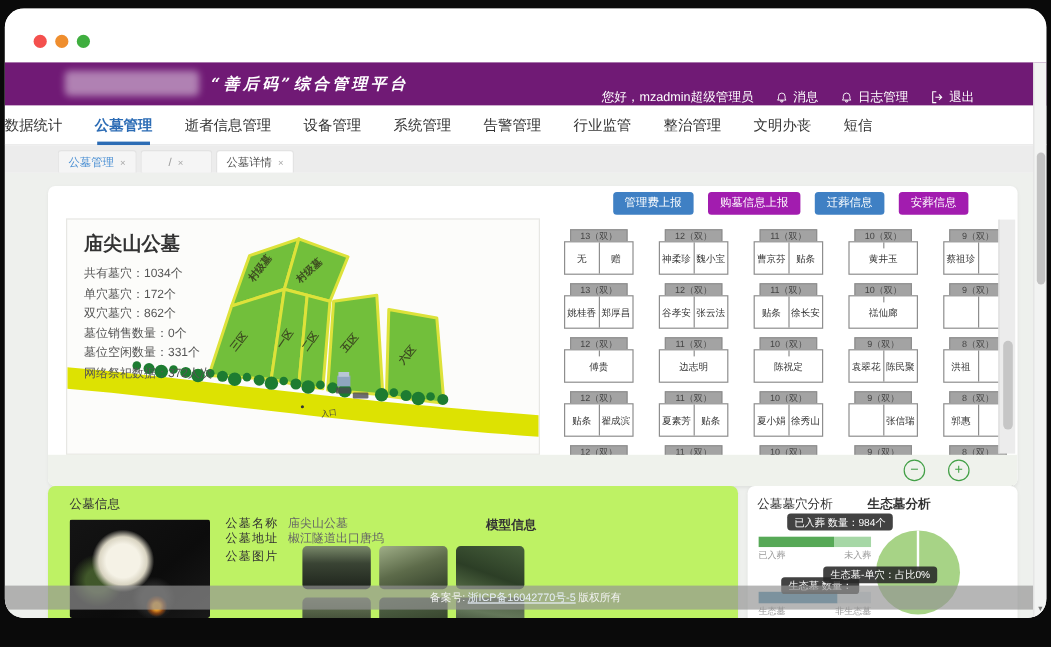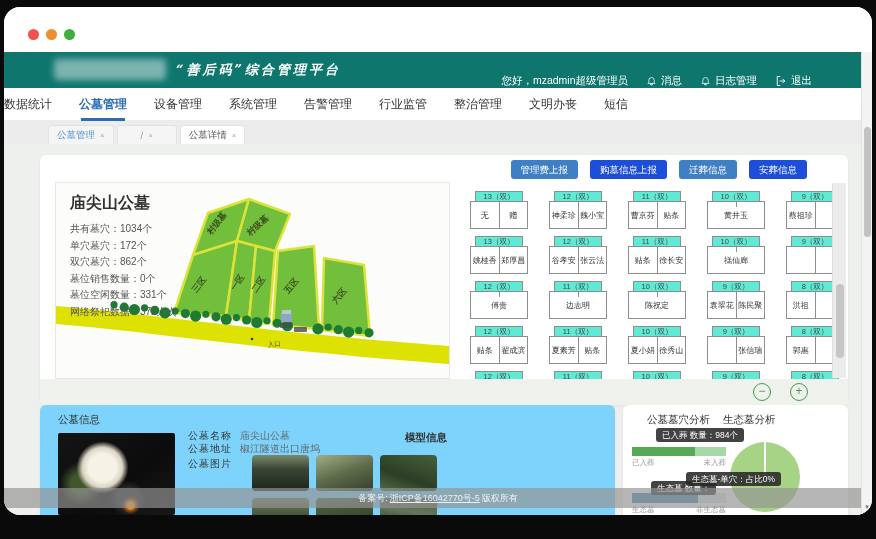--- a/index.html
+++ b/index.html
@@ -8,21 +8,21 @@
   .window { position:absolute; left:4px; top:7px; width:868px; height:508px; background:#fff; border-radius:16px; overflow:hidden; }
 
   
   .titlebar { position:absolute; left:0; top:0; width:100%; height:45px; background:#fff; }
   .dot { position:absolute; top:22px; width:11px; height:11px; border-radius:50%; }
   .dot.r { left:24px; background:#f4504e; }
   .dot.y { left:42px; background:#ef8e2e; }
   .dot.g { left:60px; background:#3fae3f; }
 
   
-  .appbar { position:absolute; left:0; top:45px; width:100%; height:36px; background:#0f766e; color:#fff; }
+  .appbar { position:absolute; left:0; top:45px; width:100%; height:36px; background:#701a75; color:#fff; }
   .logo-blur { position:absolute; left:50px; top:7px; width:112px; height:21px; border-radius:4px; background:rgba(255,255,255,0.45); filter:blur(3px); }
   .app-title { position:absolute; left:172px; top:9px; font-family:"DejaVu Serif",serif; font-style:italic; font-weight:bold; font-size:13px; letter-spacing:3px; color:#fff; }
   .appbar-right { position:absolute; right:60px; top:0; height:36px; display:flex; align-items:flex-end; gap:18px; font-size:10.5px; }
   .hdr-item { display:flex; align-items:center; gap:4px; cursor:pointer; white-space:nowrap; }
   .hdr-item svg { display:block; }
 
   
   .nav { position:absolute; left:0; top:81px; width:100%; height:33px; background:#fff; border-bottom:1px solid #ececec; display:flex; align-items:center; gap:27px; }
   .nav-item { font-size:12px; color:#333; position:relative; height:33px; line-height:33px; cursor:pointer; white-space:nowrap; }
   .nav-item.active { color:#2c6cb5; font-weight:bold; }
@@ -37,51 +37,51 @@
   .tab.active { background:#fff; color:#555; }
 
   
   .content { position:absolute; left:0; top:137px; width:100%; height:371px; background:#eef0ed; }
 
   
   .main-card { position:absolute; left:36px; top:11px; width:808px; height:250px; background:#fff; border-radius:6px; box-shadow:0 1px 3px rgba(0,0,0,0.06); overflow:hidden; }
   .btn-row { position:absolute; top:5px; right:41px; display:flex; gap:12px; z-index:4; }
   .btn { height:19px; padding:0 10px; border:none; border-radius:3px; color:#fff; font-size:9.5px; line-height:19px; cursor:pointer; white-space:nowrap; font-family:inherit; }
   .btn.blue { background:#3f80c4; }
-  .btn.orange { background:#1d4ed8; }
+  .btn.orange { background:#a21caf; }
 
   
   .map-panel { position:absolute; left:15px; top:27px; width:395px; height:197px; background:#fcfcfa; border:1px solid #e7e7e3; overflow:hidden; }
   .map-svg { position:absolute; left:0; top:0; z-index:0; }
   .cem-title { position:absolute; left:14px; top:10px; font-size:16px; font-weight:bold; color:#333; z-index:2; }
   .stats { position:absolute; left:14px; top:38px; z-index:2; }
   .stat-row { font-size:10px; color:#555; height:16.5px; line-height:16.5px; white-space:nowrap; }
   .stat-row b { font-weight:normal; color:#555; }
 
   
   .grid-area { position:absolute; left:430px; top:36px; display:grid; grid-template-columns:repeat(5,58px); column-gap:21px; grid-auto-rows:39px; row-gap:6px; z-index:1; }
   .tomb-block { width:58px; }
-  .tomb-head { width:48px; height:11px; margin:0 auto; border:1px solid #8e8e8e; font-size:7.5px; line-height:9px; text-align:center; color:#444; background:#5eead4; }
+  .tomb-head { width:48px; height:11px; margin:0 auto; border:1px solid #8e8e8e; font-size:7.5px; line-height:9px; text-align:center; color:#444; background:#a3a3a3; }
   .tomb-body { position:relative; width:58px; height:28px; margin-top:-1px; border:1px solid #8e8e8e; display:flex; background:#fff; }
   .tomb-cell { flex:1; display:flex; align-items:center; justify-content:center; font-size:8px; color:#333; overflow:hidden; white-space:nowrap; }
   .tomb-cell.first { border-right:1px solid #8e8e8e; }
   .tomb-body.single::before { content:''; position:absolute; left:50%; top:0; width:1px; height:5px; background:#8e8e8e; }
 
   
   .inner-scrollbar { position:absolute; right:2px; top:28px; bottom:27px; width:14px; background:#ececec; border-left:1px solid #ddd; z-index:3; }
   .inner-thumb { position:absolute; left:3px; width:8px; top:52%; height:38%; background:#c6c6c6; border-radius:4px; }
 
   
   .zoom-strip { position:absolute; left:0; bottom:0; width:100%; height:26px; background:#eff2ec; z-index:5; }
   .zoom-btn { position:absolute; top:4px; width:18px; height:18px; border:1.5px solid #43a047; border-radius:50%; color:#43a047; font-size:12px; line-height:15px; text-align:center; cursor:pointer; background:transparent; }
   .zoom-out { right:77px; }
   .zoom-in { right:40px; }
 
   
-  .info-card { position:absolute; left:36px; top:261px; width:575px; height:110px; background:#7dd3fc; border-radius:6px 6px 0 0; box-shadow:0 1px 3px rgba(0,0,0,0.06); overflow:hidden; }
+  .info-card { position:absolute; left:36px; top:261px; width:575px; height:110px; background:#bef264; border-radius:6px 6px 0 0; box-shadow:0 1px 3px rgba(0,0,0,0.06); overflow:hidden; }
   .card-title { position:absolute; left:18px; top:8px; font-size:10.5px; color:#333; }
   .flower-photo { position:absolute; left:18px; top:28px; width:117px; height:82px; border-radius:2px;
     background:
       radial-gradient(circle at 62% 88%, rgba(255,170,40,0.95) 0 3px, rgba(200,90,10,0.6) 6px, transparent 9px),
       radial-gradient(circle at 38% 42%, #f5f2e6 0 14px, #d9d4c2 20px, transparent 26px),
       radial-gradient(circle at 20% 62%, rgba(70,95,45,0.9) 0 10px, transparent 22px),
       radial-gradient(circle at 60% 80%, #2a2a2a 0 10px, transparent 18px),
       linear-gradient(140deg, #141414 0%, #0c0c0c 60%, #191919 100%);
   }
   .field-row { position:absolute; left:148px; font-size:10px; white-space:nowrap; }
@@ -92,22 +92,22 @@
   .thumb { width:57px; height:36px; border-radius:4px; }
   .t0 { background:linear-gradient(180deg,#7a8a6a 0%,#3a4434 40%,#1e241c 100%); }
   .t1 { background:linear-gradient(160deg,#9fae87 0%,#5d6b4a 50%,#33402a 100%); }
   .t2 { background:linear-gradient(200deg,#47603c 0%,#2c3e26 60%,#536a44 100%); }
   .t3 { background:linear-gradient(180deg,#6d7d5c 0%,#46523a 50%,#262e20 100%); }
   .t4 { background:linear-gradient(170deg,#56694a 0%,#38462f 60%,#202818 100%); }
   .t5 { background:linear-gradient(190deg,#4c5e42 0%,#64775a 40%,#1c2416 100%); }
 
   
   .analysis-card { position:absolute; left:619px; top:261px; width:225px; height:110px; background:#fff; border-radius:6px 6px 0 0; box-shadow:0 1px 3px rgba(0,0,0,0.06); }
-  .an-title-left { position:absolute; left:24px; top:8px; font-size:10.5px; color:#333; }
-  .an-title-right { position:absolute; left:100px; top:8px; font-size:10.5px; color:#333; }
+  .an-title-left { position:absolute; left:8px; top:8px; font-size:10.5px; color:#333; }
+  .an-title-right { position:absolute; left:100px; top:8px; font-size:10.5px; color:#333;font-weight:bold; }
   .tooltip { position:absolute; background:rgba(40,40,40,0.88); color:#fff; font-size:8.5px; line-height:14px; padding:0 6px; border-radius:3px; white-space:nowrap; }
   .tt1 { left:33px; top:23px; z-index:6; }
   .tt2 { left:63px; top:67px; z-index:7; }
   .tt3 { left:28px; top:76px; z-index:6; }
   .hbar { position:absolute; left:9px; width:94px; display:flex; overflow:hidden; }
   .bar1 { top:42px; height:9px; }
   .bar2 { top:88px; height:10px; }
   .hbar span { display:block; height:100%; }
   .bar-labels { position:absolute; left:9px; width:94px; display:flex; justify-content:space-between; font-size:7.5px; color:#999; }
   .bl1 { top:53px; }
@@ -158,20 +158,21 @@
               <path d="M7 2H3v12h4 M10 5l3 3-3 3 M13 8H6" fill="none" stroke="#fff" stroke-width="1.2"></path>
             </svg>
           <span>退出</span>
         </span>
       </div>
     </div>
 
     <div class="nav">
       <span class="nav-item">数据统计</span>
       <span class="nav-item active">公墓管理</span>
+      <span class="nav-item">逝者信息管理</span>
       <span class="nav-item">设备管理</span>
       <span class="nav-item">系统管理</span>
       <span class="nav-item">告警管理</span>
       <span class="nav-item">行业监管</span>
       <span class="nav-item">整治管理</span>
       <span class="nav-item">文明办丧</span>
       <span class="nav-item">短信</span>
     </div>
 
     <div class="tabbar">

